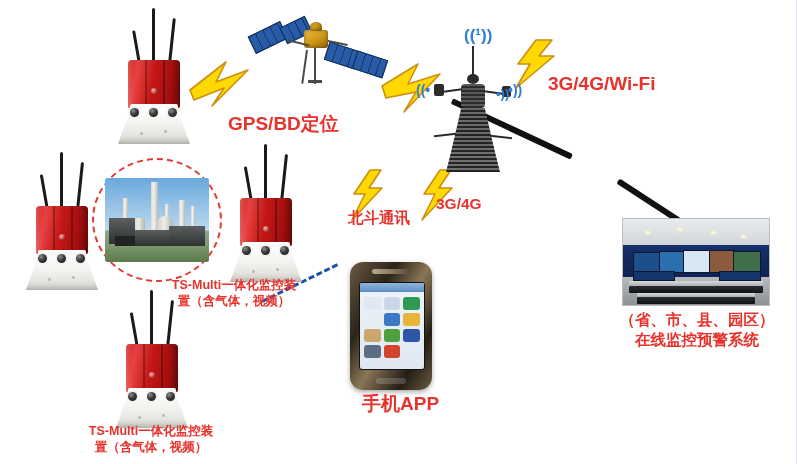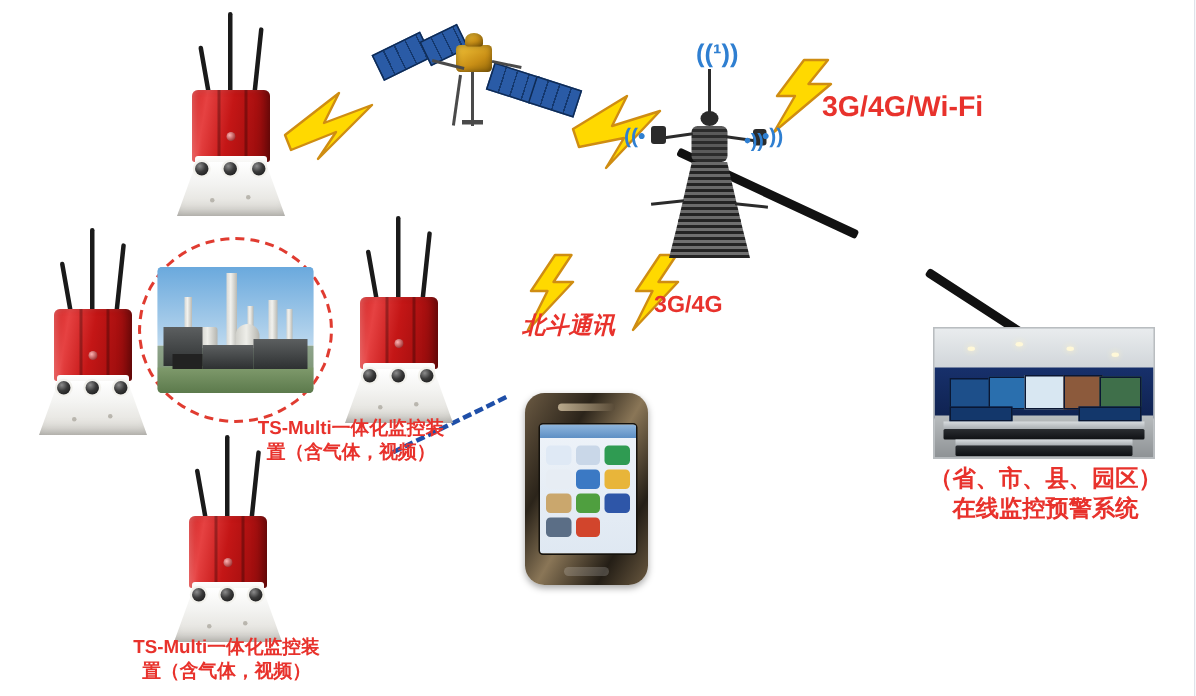--- a/index.html
+++ b/index.html
@@ -417,25 +417,27 @@
     <div class="dev-cone"></div>
     <div class="dev-lens" style="left:24px;"></div>
     <div class="dev-lens" style="left:43px;"></div>
     <div class="dev-lens" style="left:62px;"></div>
     <div class="dev-dot" style="left:34px;top:128px;"></div>
     <div class="dev-dot" style="left:58px;top:126px;"></div>
   </div>
   <div class="label lbl-device" style="left:76px;top:424px;width:150px;">TS-Multi一体化监控装
 置（含气体，视频）</div>
 
-
-  <div class="label lbl-mid" style="left:348px;top:208px;font-style:italic;">北斗通讯</div>
+  <div class="label lbl-big" style="left:228px;top:112px;">GPS/BD定位</div>
+
+  <div class="label lbl-mid" style="left:348px;top:208px;">北斗通讯</div>
 
   <div class="label lbl-mid" style="left:436px;top:194px;">3G/4G</div>
 
-  <div class="label lbl-big" style="left:548px;top:60px;">3G/4G/Wi-Fi</div>
-
-
+  <div class="label lbl-big" style="left:548px;top:72px;">3G/4G/Wi-Fi</div>
+
+
+  <div class="label lbl-big" style="left:362px;top:392px;">手机APP</div>
 
   <div class="label lbl-mid" style="left:614px;top:310px;width:166px;text-align:center;line-height:1.3;">（省、市、县、园区）
 在线监控预警系统</div>
 
 </div>
 
 </body></html>

